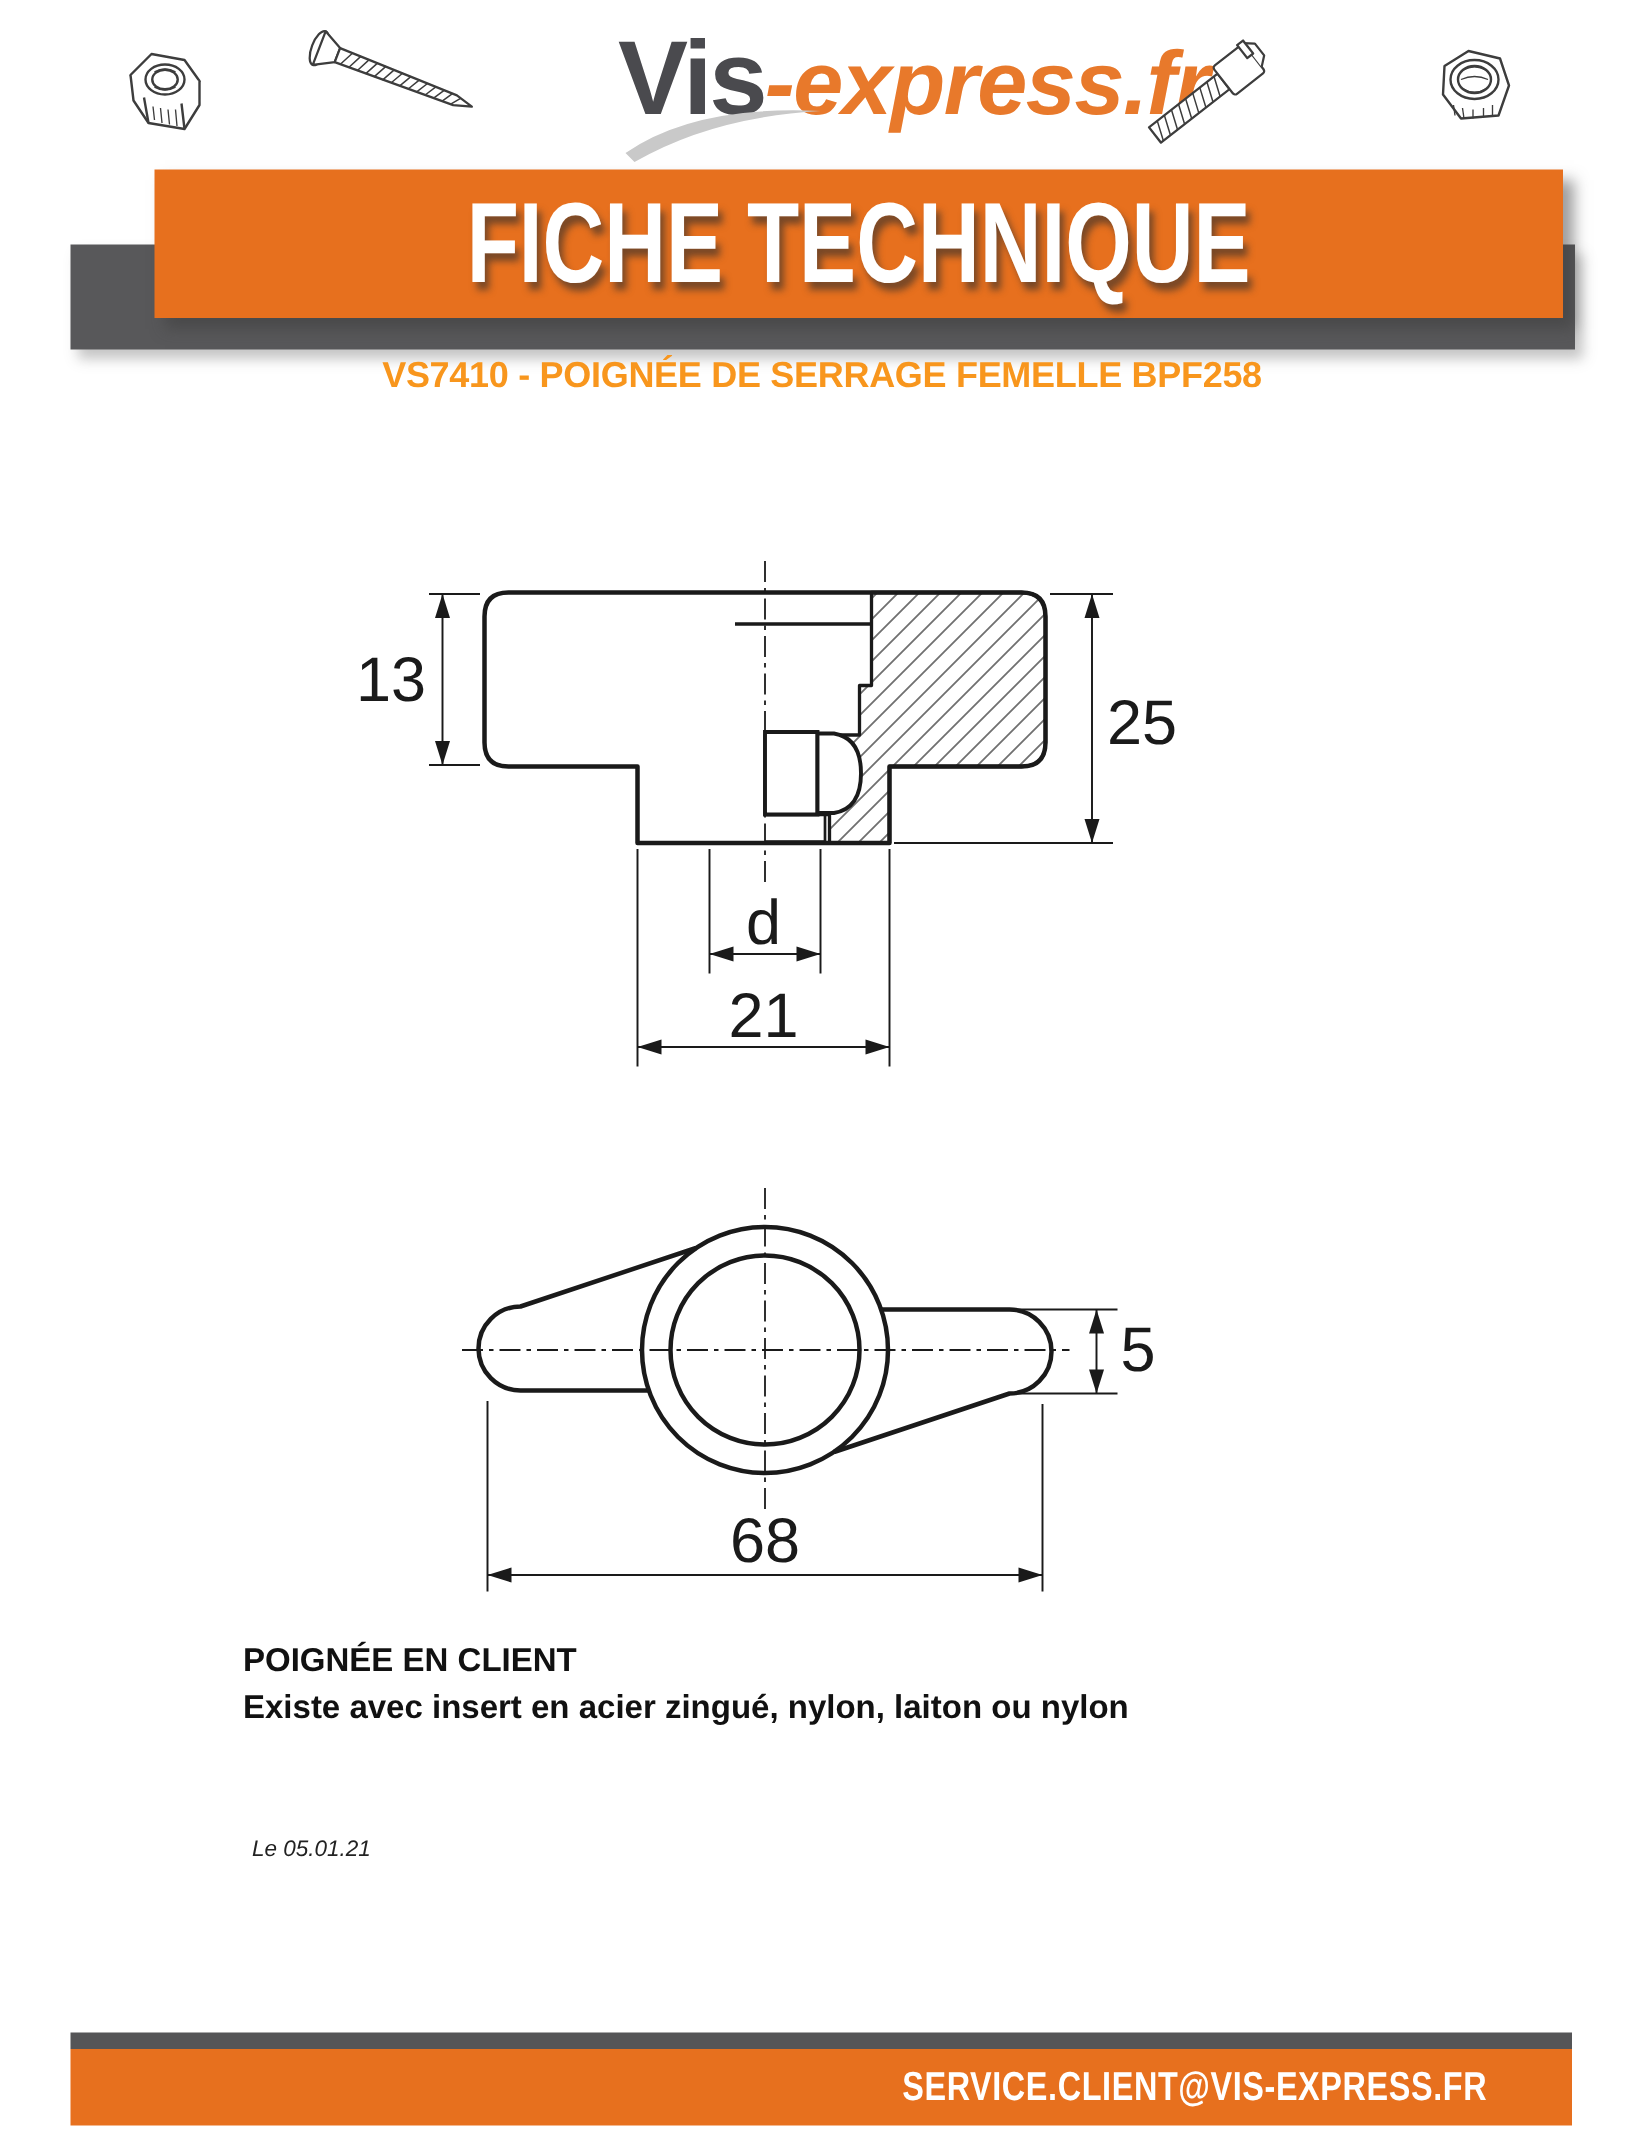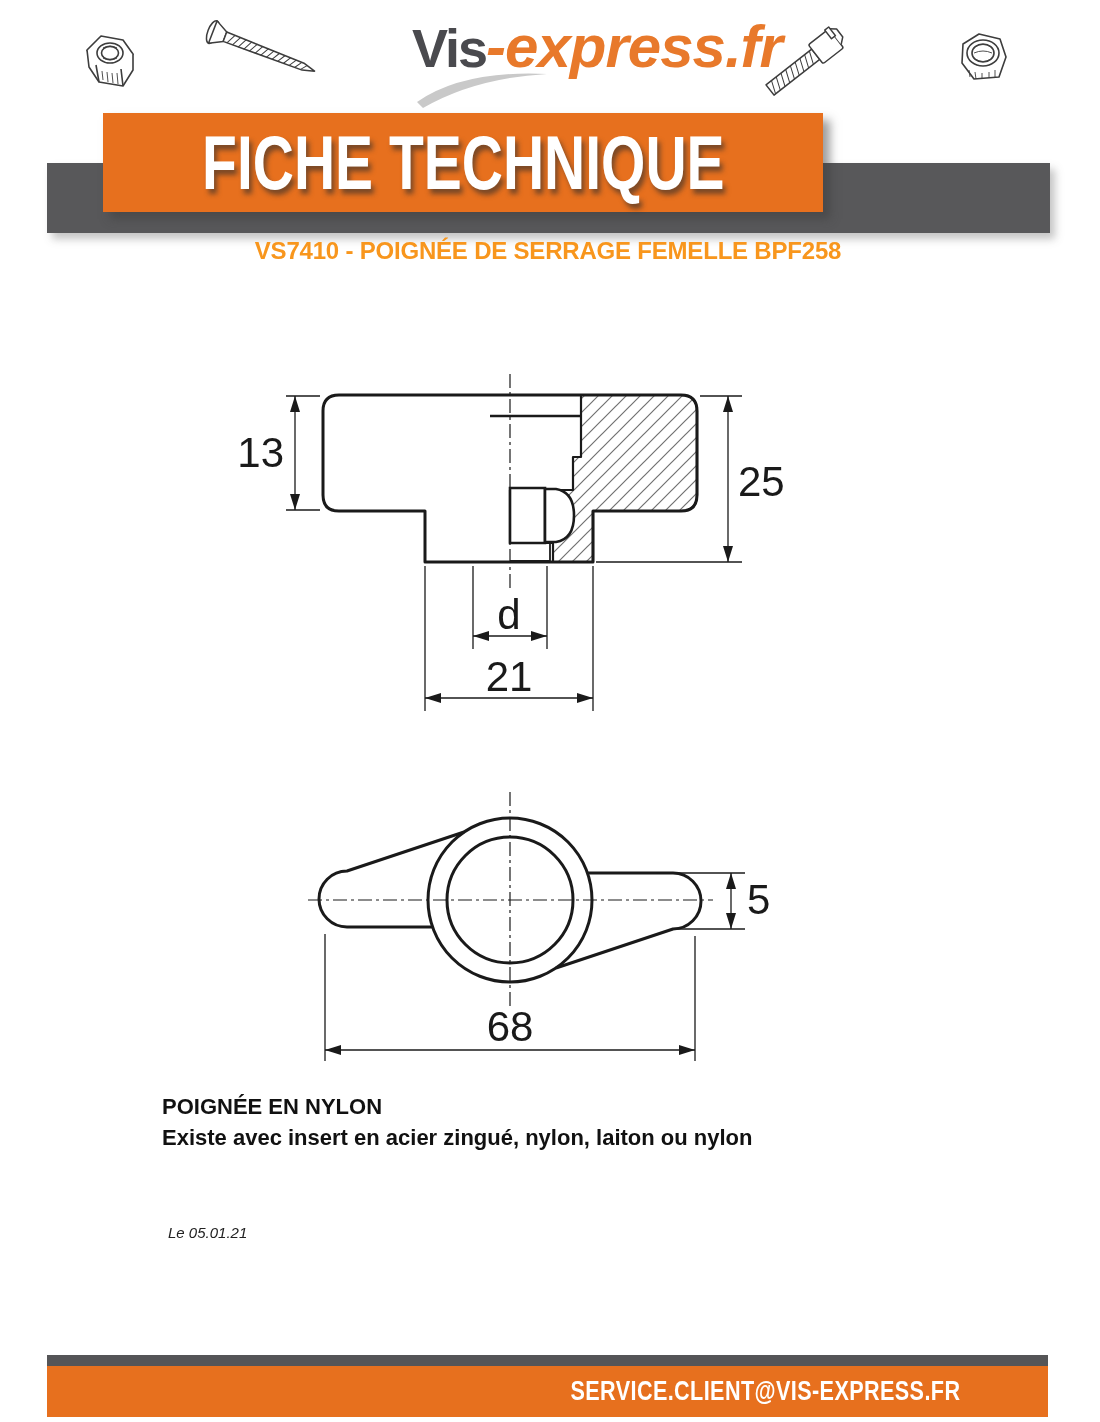--- a/index.html
+++ b/index.html
@@ -4,41 +4,41 @@
 <style>
   html,body{margin:0;padding:0;background:#fff;}
   .page{
     position:relative;width:1100px;height:1422px;margin:0 auto;
     background:#fff;overflow:hidden;
     font-family:"Liberation Sans",sans-serif;
   }
   .abs{position:absolute;}
   
   .logo{left:412px;top:12px;white-space:nowrap;}
-  .logo .brand{font-size:54px;font-weight:700;color:#4a4a4e;letter-spacing:-2px;}
+  .logo .brand{font-size:70px;font-weight:700;color:#4a4a4e;letter-spacing:-2px;}
   .logo .suffix{font-size:60px;font-weight:700;font-style:italic;color:#E8792B;letter-spacing:-1px;}
   
   .gray-bar{left:47px;top:163px;width:1003px;height:70px;background:#58585A;
     box-shadow:5px 6px 8px rgba(90,90,90,.35);}
-  .orange-banner{left:103px;top:113px;width:720px;height:99px;background:#E7701E;
+  .orange-banner{left:103px;top:113px;width:939px;height:99px;background:#E7701E;
     box-shadow:7px 7px 9px rgba(60,60,60,.5);
     display:flex;align-items:center;justify-content:center;}
   .banner-text{
     font-size:76px;font-weight:700;color:#fff;letter-spacing:0px;
     transform:scaleX(.75);transform-origin:center;
     text-shadow:4px 5px 6px rgba(45,45,45,.6);white-space:nowrap;}
   .product-title{left:0;top:237px;width:1096px;text-align:center;
     font-size:24px;font-weight:700;color:#F8961D;letter-spacing:-.2px;}
   
   .desc{left:162px;top:1091px;font-size:22px;font-weight:700;color:#111;line-height:31px;}
   .date{left:168px;top:1224px;font-size:15px;font-style:italic;color:#222;}
   
   .footer-strip{left:47px;top:1355px;width:1001px;height:11px;background:#555557;}
   .footer-bar{left:47px;top:1366px;width:1001px;height:51px;background:#E7701E;
-    display:flex;align-items:center;justify-content:flex-end;padding-right:88px;box-sizing:border-box;}
+    display:flex;align-items:center;justify-content:flex-end;padding-right:57px;box-sizing:border-box;}
   .footer-email{font-size:27px;font-weight:700;color:#fff;white-space:nowrap;
     transform:scaleX(.8);transform-origin:right center;letter-spacing:.5px;}
   
   svg text{font-family:"Liberation Sans",sans-serif;}
   .dim-txt{font-size:42px;fill:#1a1a1a;}
 </style>
 </head>
 <body>
 
 <div class="page">
@@ -187,21 +187,21 @@
       <polygon points="731,873 726,889 736,889"></polygon>
         <polygon points="731,929 726,913 736,913"></polygon>
       <polygon points="325,1050 341,1045 341,1055"></polygon>
         <polygon points="695,1050 679,1045 679,1055"></polygon>
     </g>
     <text class="dim-txt" x="747" y="914" text-anchor="start">5</text>
     <text class="dim-txt" x="510" y="1041" text-anchor="middle">68</text>
   </svg>
 
   <div class="abs desc">
-    <div>POIGNÉE EN NYLON</div>
+    <div>POIGNÉE EN CLIENT</div>
     <div>Existe avec insert en acier zingué, nylon, laiton ou nylon</div>
   </div>
 
   <div class="abs date">Le 05.01.21</div>
 
   <div class="abs footer-strip"></div>
   <div class="abs footer-bar">
     <span class="footer-email">SERVICE.CLIENT@VIS-EXPRESS.FR</span>
   </div>
 

